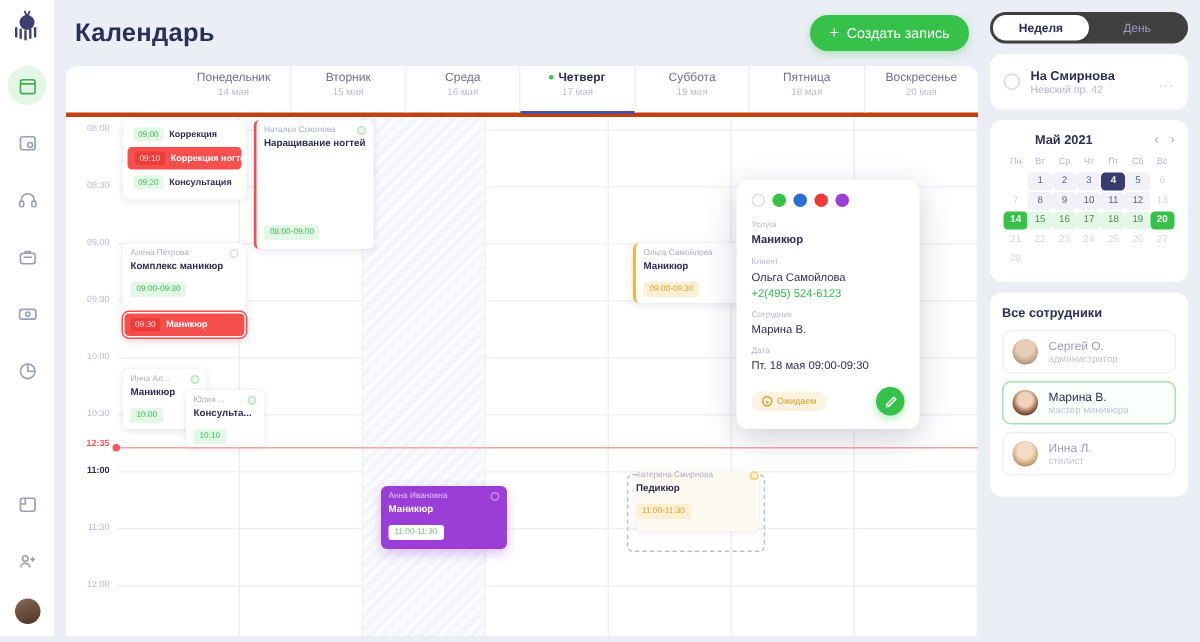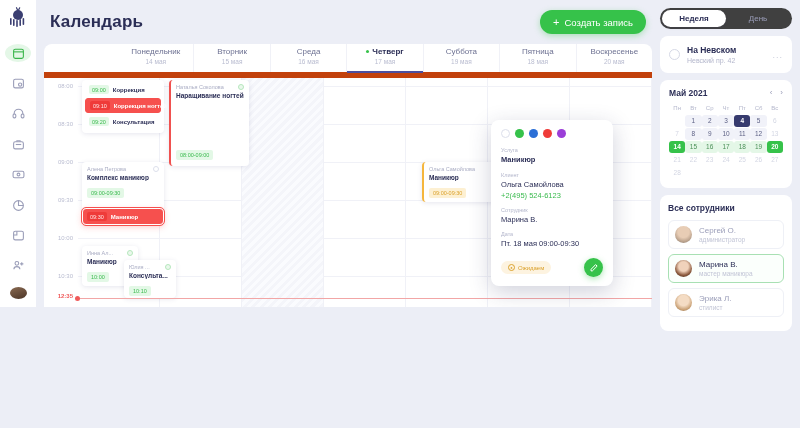--- a/index.html
+++ b/index.html
@@ -3,21 +3,21 @@
 <meta charset="utf-8">
 <style>
   * { box-sizing: border-box; margin:0; padding:0; }
   body {
     width: 800px; height: 428px;
     font-family: "Liberation Sans", sans-serif;
     background: #eceef6;
     overflow: hidden;
     color: #2c2f54;
   }
-  .app { display:flex; width:800px; height:307px; }
+  .app { display:flex; width:800px; height:424px; }
 
   
   .rail {
     width: 36px; background:#ffffff; flex:0 0 36px;
     display:flex; flex-direction:column; align-items:center;
     padding-top:6px; gap:0;
   }
   .rail-logo { width:24px; height:24px; margin-bottom:14px; color:#3b3f72; }
   .rail-ico {
     width:26px; height:26px; margin-bottom:12px;
@@ -46,21 +46,21 @@
     box-shadow:0 2px 6px rgba(54,194,74,.35);
   }
   .create-btn .plus { font-size:11px; line-height:1; }
 
   
   .cal-card {
     flex:1; margin:0 8px 0 8px; background:#fff;
     border-radius:8px 8px 0 0; display:flex; flex-direction:column;
     min-height:0; position:relative; overflow:hidden;
   }
-  .day-head { display:flex; height:34px; border-bottom:6px solid #c2410c;padding-left:40px; }
+  .day-head { display:flex; height:34px; border-bottom:3px solid #c2410c;padding-left:40px; }
   .dh-gutter { width:34px; flex:0 0 34px; }
   .dh-cell {
     flex:1; text-align:center; padding-top:3px;
     border-right:1px solid #f0f1f7; position:relative;
   }
   .dh-cell:last-child{ border-right:none; }
   .dh-name { font-size:8px; color:#6d7192; }
   .dh-cell.active .dh-name { color:#2b2e56; font-weight:bold; }
   .dh-date { font-size:6.5px; color:#b9bcd0; margin-top:2px; }
   .dh-cell.active::after{
@@ -210,21 +210,21 @@
     box-shadow:0 1px 3px rgba(60,64,120,.16); }
   .card { background:#fff; border-radius:8px; }
   .loc { display:flex; align-items:center; gap:7px; padding:9px 9px; }
   .loc-ico { width:11px;height:11px;border-radius:50%;border:1px solid #d6d9e6;flex:0 0 11px; }
   .loc-txt{ flex:1; min-width:0; }
   .loc-name{ font-size:8.5px; font-weight:bold; color:#2b2e56; }
   .loc-addr{ font-size:7px; color:#b4b7cc; margin-top:2px; }
   .loc-more{ color:#c9ccdb; font-size:9px; letter-spacing:1px; }
 
   .mcal { padding:8px 9px 9px 9px; }
-  .mcal-head{ display:flex; margin-bottom:7px; }
+  .mcal-head{ display:flex; margin-bottom:7px;margin-left:21px; }
   .mcal-title{ flex:1; font-size:8.5px; font-weight:bold; color:#2b2e56; }
   .mcal-nav{ display:flex; gap:8px; color:#9a9db8; font-size:8px; cursor:pointer; }
   .mgrid{ display:grid; grid-template-columns:repeat(7,1fr); gap:1px 0; }
   .mdow{ font-size:6px; color:#b4b7cc; text-align:center; padding-bottom:3px; }
   .mday{
     font-size:6.5px; text-align:center; color:#5d6185; height:12px;
     line-height:12px; border-radius:3px; cursor:pointer;
   }
   .mday.mute{ color:#d3d6e3; }
   .mday.soft{ background:#f1f2f9; }
@@ -530,21 +530,21 @@
   <div class="right">
     <div class="toggle">
       <div class="on">Неделя</div>
       <div>День</div>
     </div>
 
     <div class="card">
       <div class="loc">
         <span class="loc-ico"></span>
         <span class="loc-txt">
-          <span class="loc-name" style="display:block">На Невском</span>
+          <span class="loc-name" style="display:block">На Смирнова</span>
           <span class="loc-addr" style="display:block">Невский пр. 42</span>
         </span>
         <span class="loc-more">...</span>
       </div>
     </div>
 
     <div class="card mcal">
       <div class="mcal-head">
         <div class="mcal-title">Май 2021</div>
         <div class="mcal-nav">
@@ -609,19 +609,19 @@
       <div class="srow sel">
         <span class="av av2"></span>
         <span>
           <span class="sname" style="display:block">Марина В.</span>
           <span class="srole" style="display:block">мастер маникюра</span>
         </span>
       </div>
       <div class="srow">
         <span class="av av3"></span>
         <span>
-          <span class="sname" style="display:block">Эрика Л.</span>
+          <span class="sname" style="display:block">Инна Л.</span>
           <span class="srole" style="display:block">стилист</span>
         </span>
       </div>
     </div>
   </div>
 </div>
 
 </body></html>

